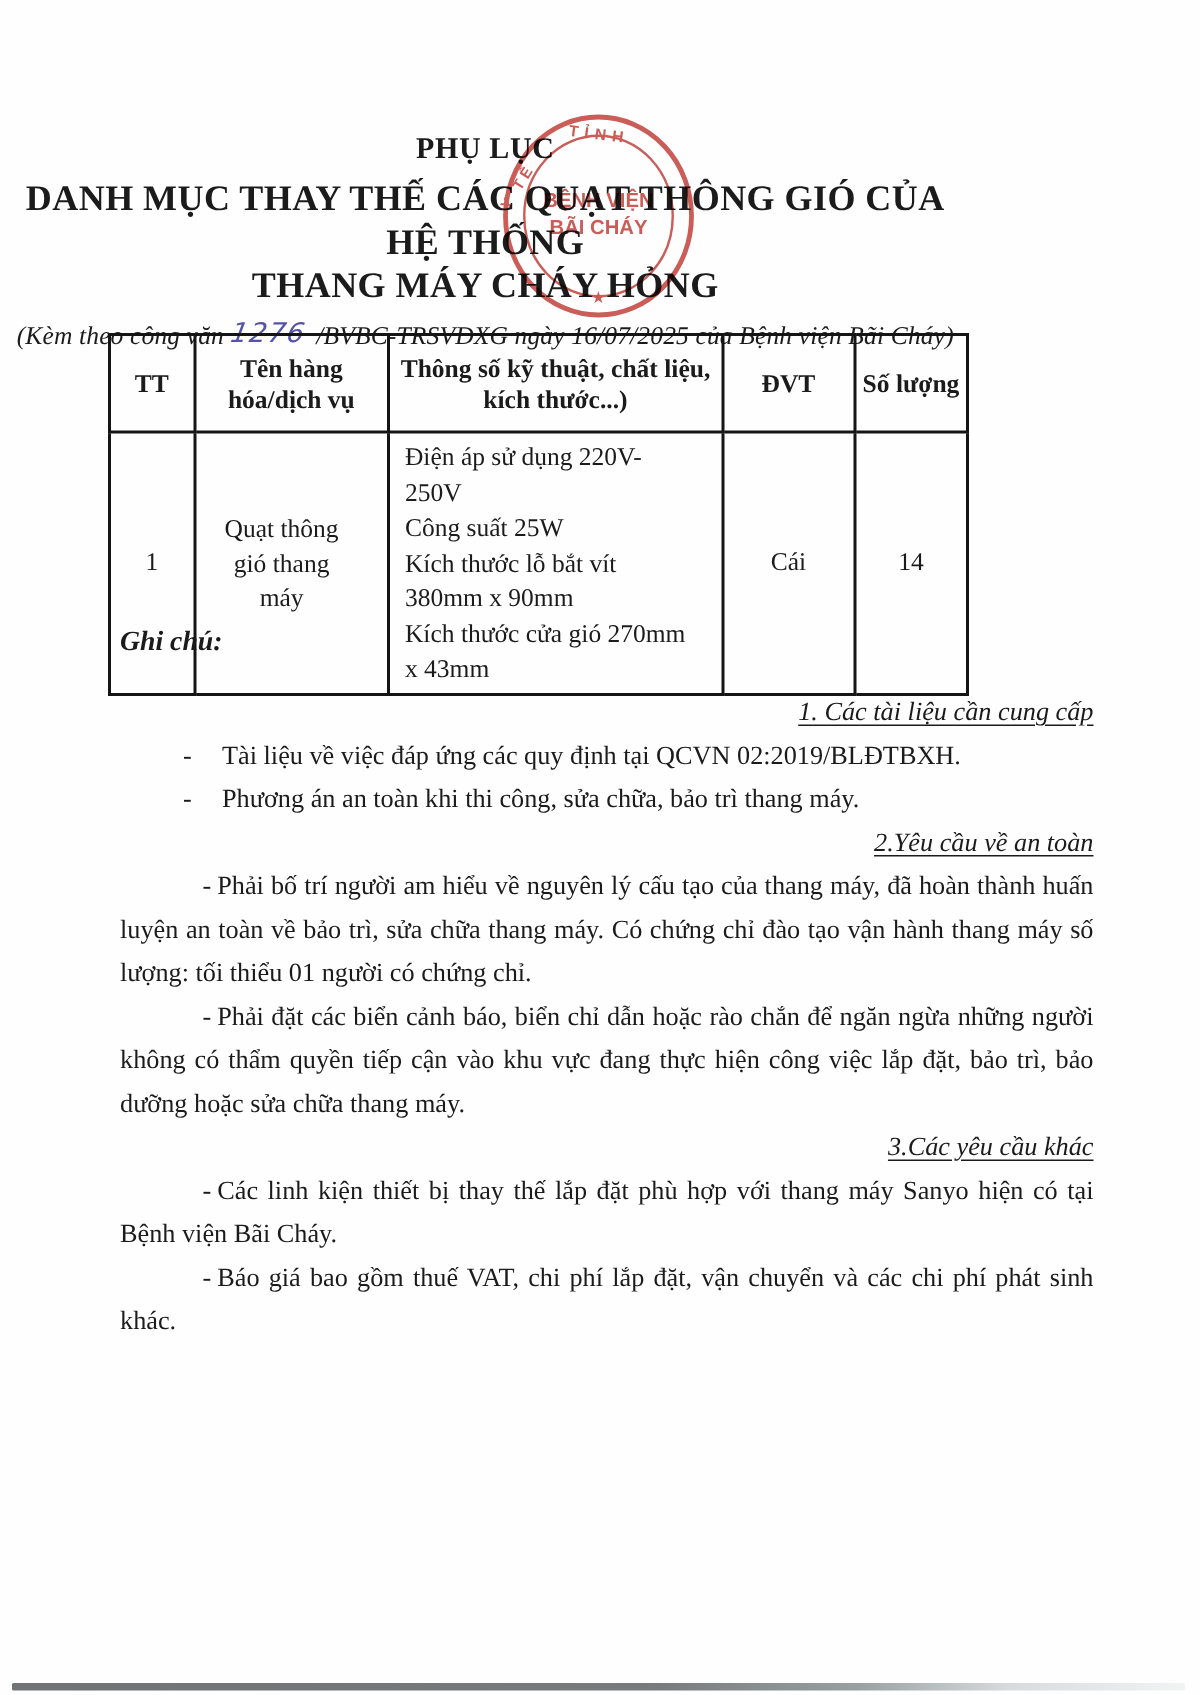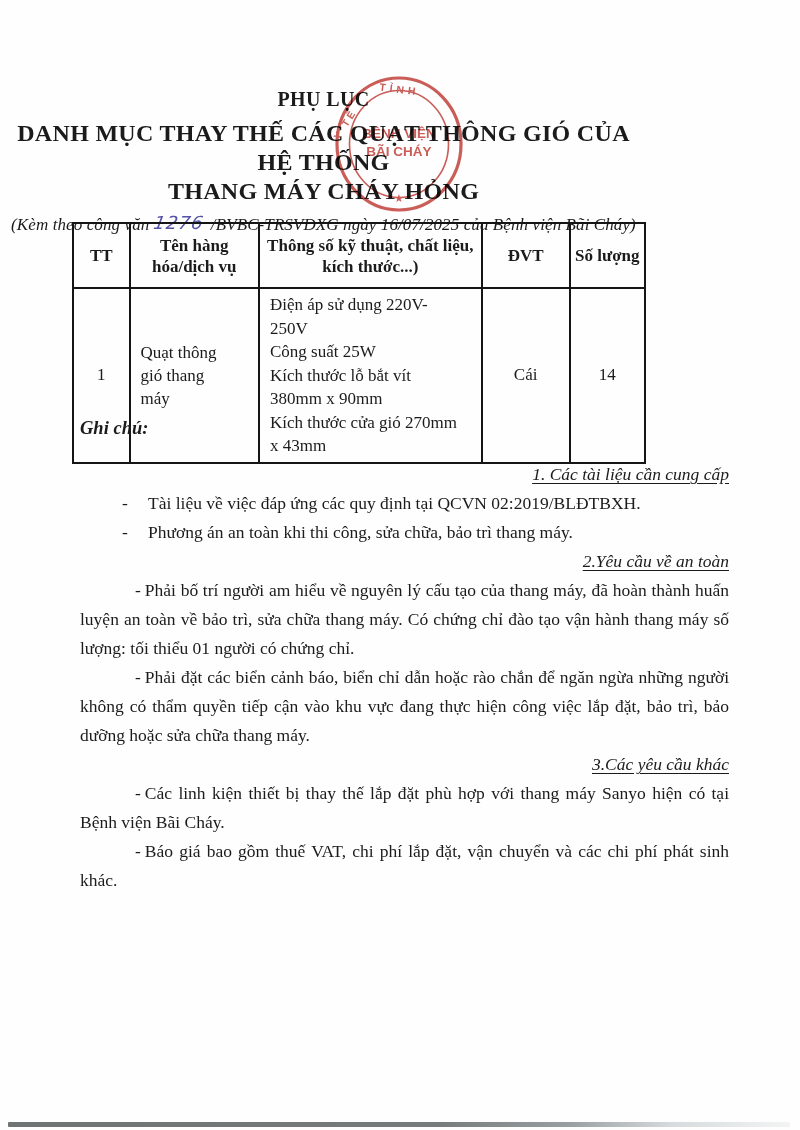--- a/index.html
+++ b/index.html
@@ -66,21 +66,21 @@
     font-size:17px;
     vertical-align:middle;
   }
   .items-table th {
     font-weight:bold; text-align:center;
     height:65px; line-height:21px;
     padding:2px 4px;
   }
   .items-table td { height:93px; padding:4px 23px; }
   .cell-center { text-align:center; }
-  .cell-name { text-align:left; padding-left:10px !important; line-height:23px; }
+  .cell-name { text-align:center; padding-left:10px !important; line-height:23px; }
   .cell-specs { text-align:left; padding-left:10px !important; line-height:23.5px; }
 
   
   .notes {
     position:absolute; top:399px; left:80px; width:649px;
     font-size:17.5px; line-height:29px;
     z-index:2;
   }
   .notes-heading {
     font-weight:bold; font-style:italic; font-size:18.5px;

